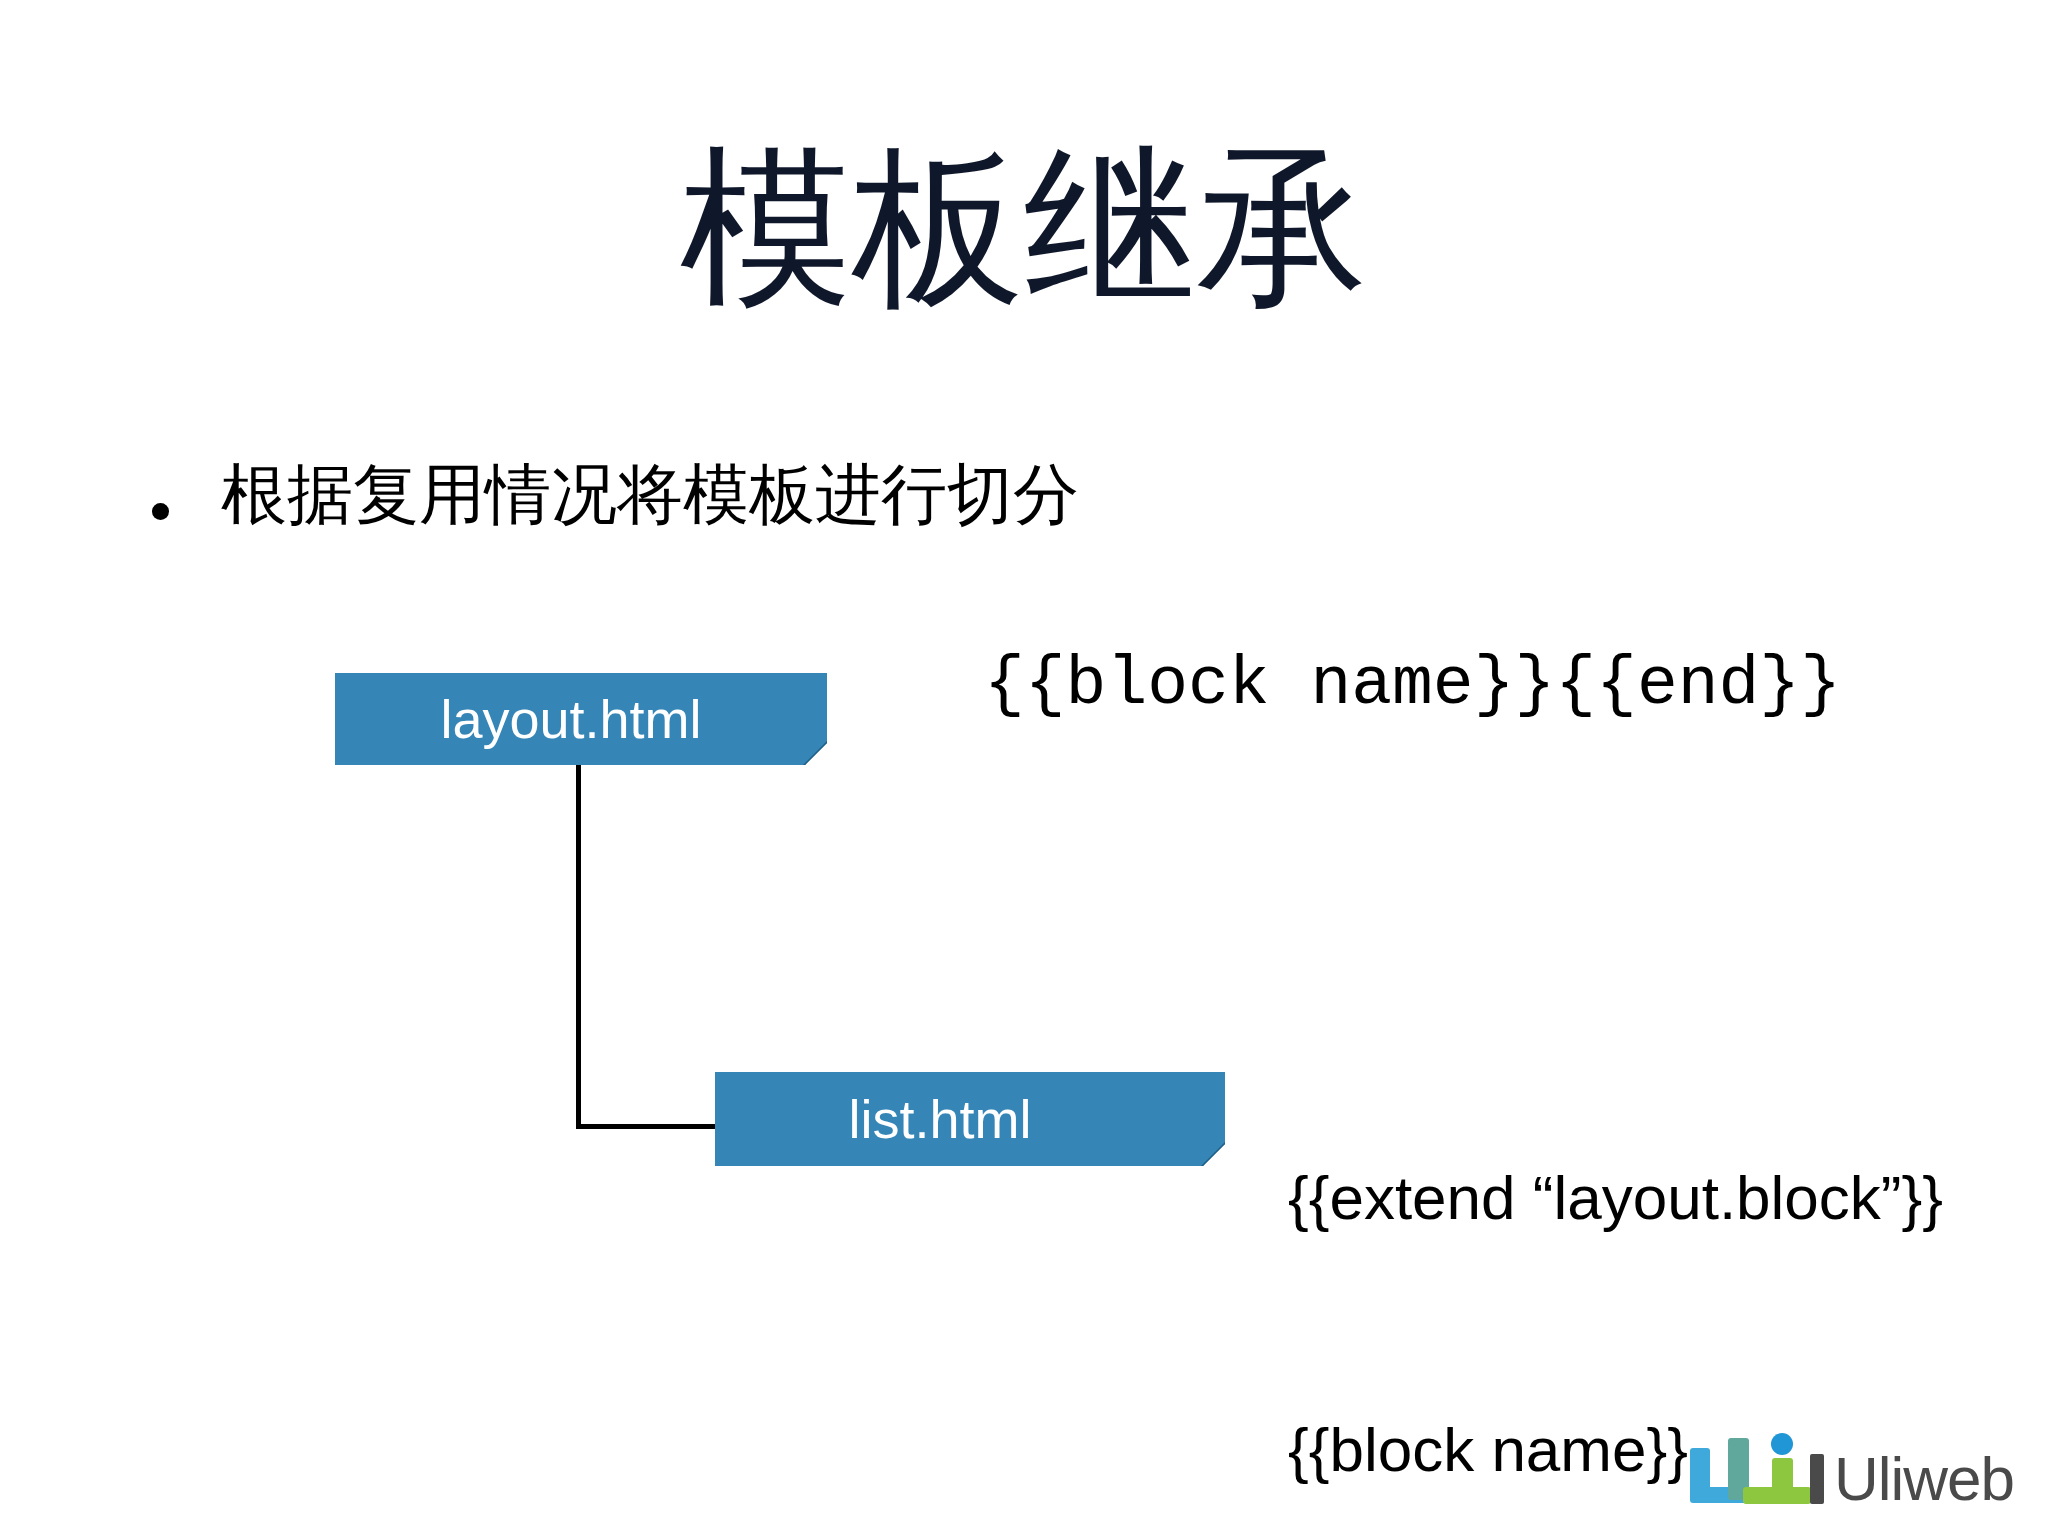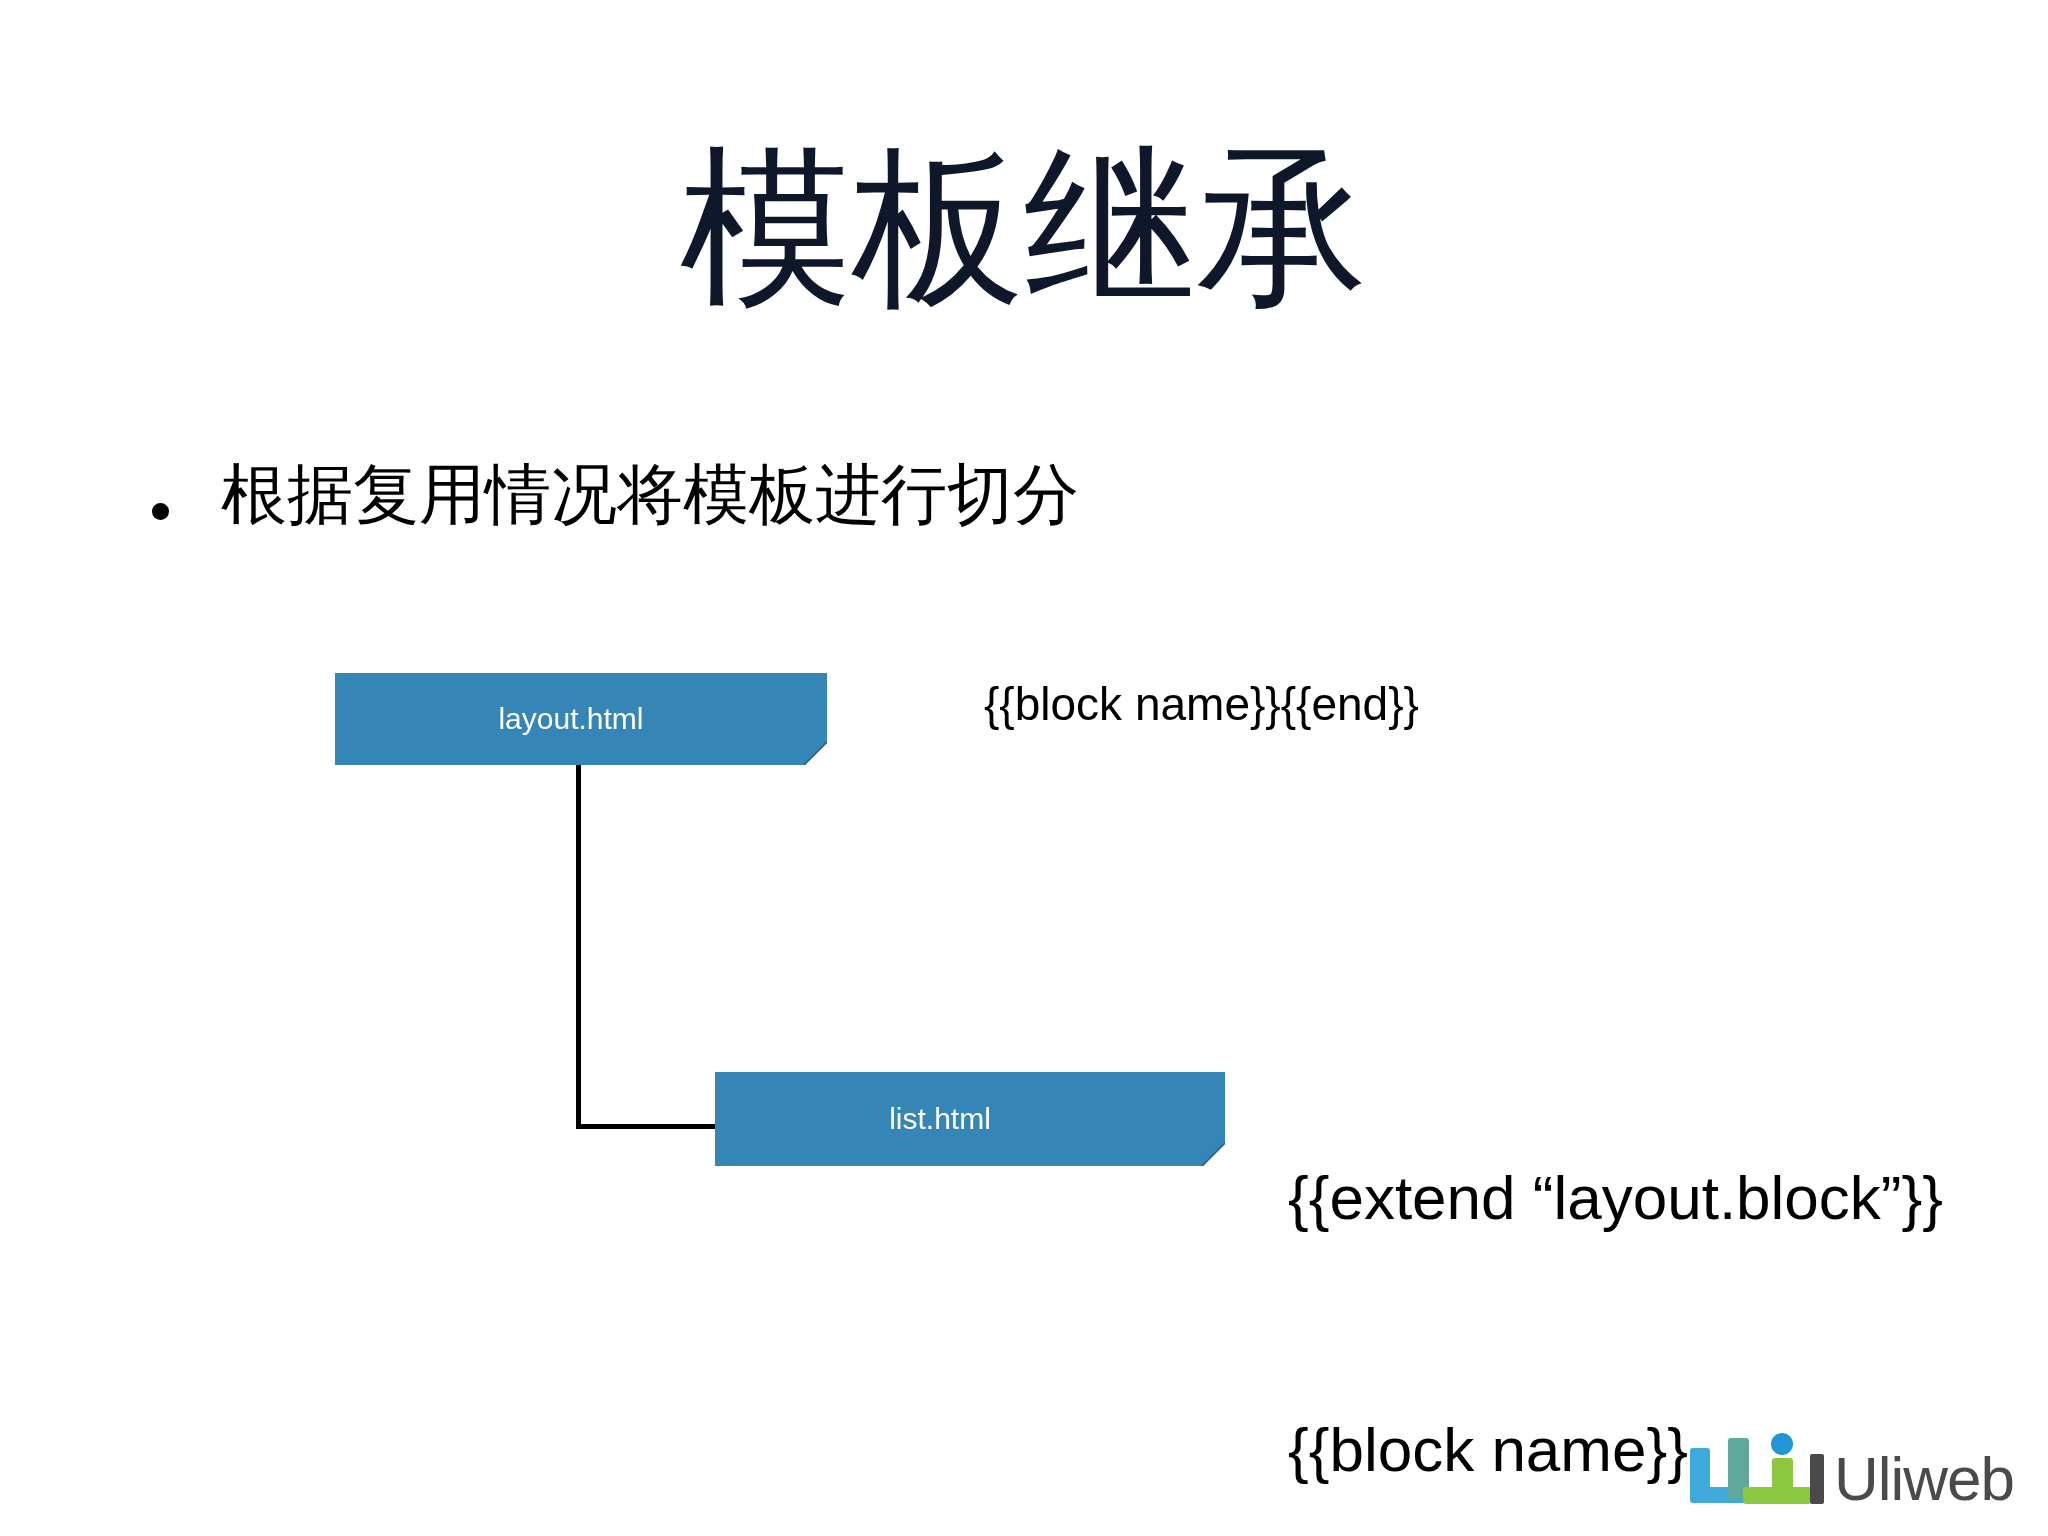--- a/index.html
+++ b/index.html
@@ -56,21 +56,21 @@
     color: #000000;
     white-space: nowrap;
   }
 
   
   .doc-box {
     position: absolute;
     background: #3585B6;
     color: #ffffff;
     font-family: "Liberation Sans", sans-serif;
-    font-size: 30px;
+    font-size: 54px;
     line-height: 1;
     display: flex;
     align-items: center;
     justify-content: center;
     box-sizing: border-box;
     
     box-shadow: 6px 8px 9px -2px rgba(0,0,0,0.36);
     
     clip-path: polygon(0 0, 100% 0, 100% calc(100% - 22px), calc(100% - 22px) 100%, 0 100%);
   }
@@ -125,23 +125,24 @@
 
   
   .code {
     position: absolute;
     font-family: "Liberation Sans", sans-serif;
     color: #000000;
     white-space: pre;
   }
   #code-top {
     left: 984px;
-    top: 666px;
-    font-size: 46px;
+    top: 647px;
+    font-size: 68px;
     line-height: 76px;
+    font-family: Liberation Mono, monospace;
   }
   #code-block {
     left: 1288px;
     top: 988px;
     font-size: 62px;
     line-height: 84px;
   }
   #code-block .code-line { display: block; }
 
   

